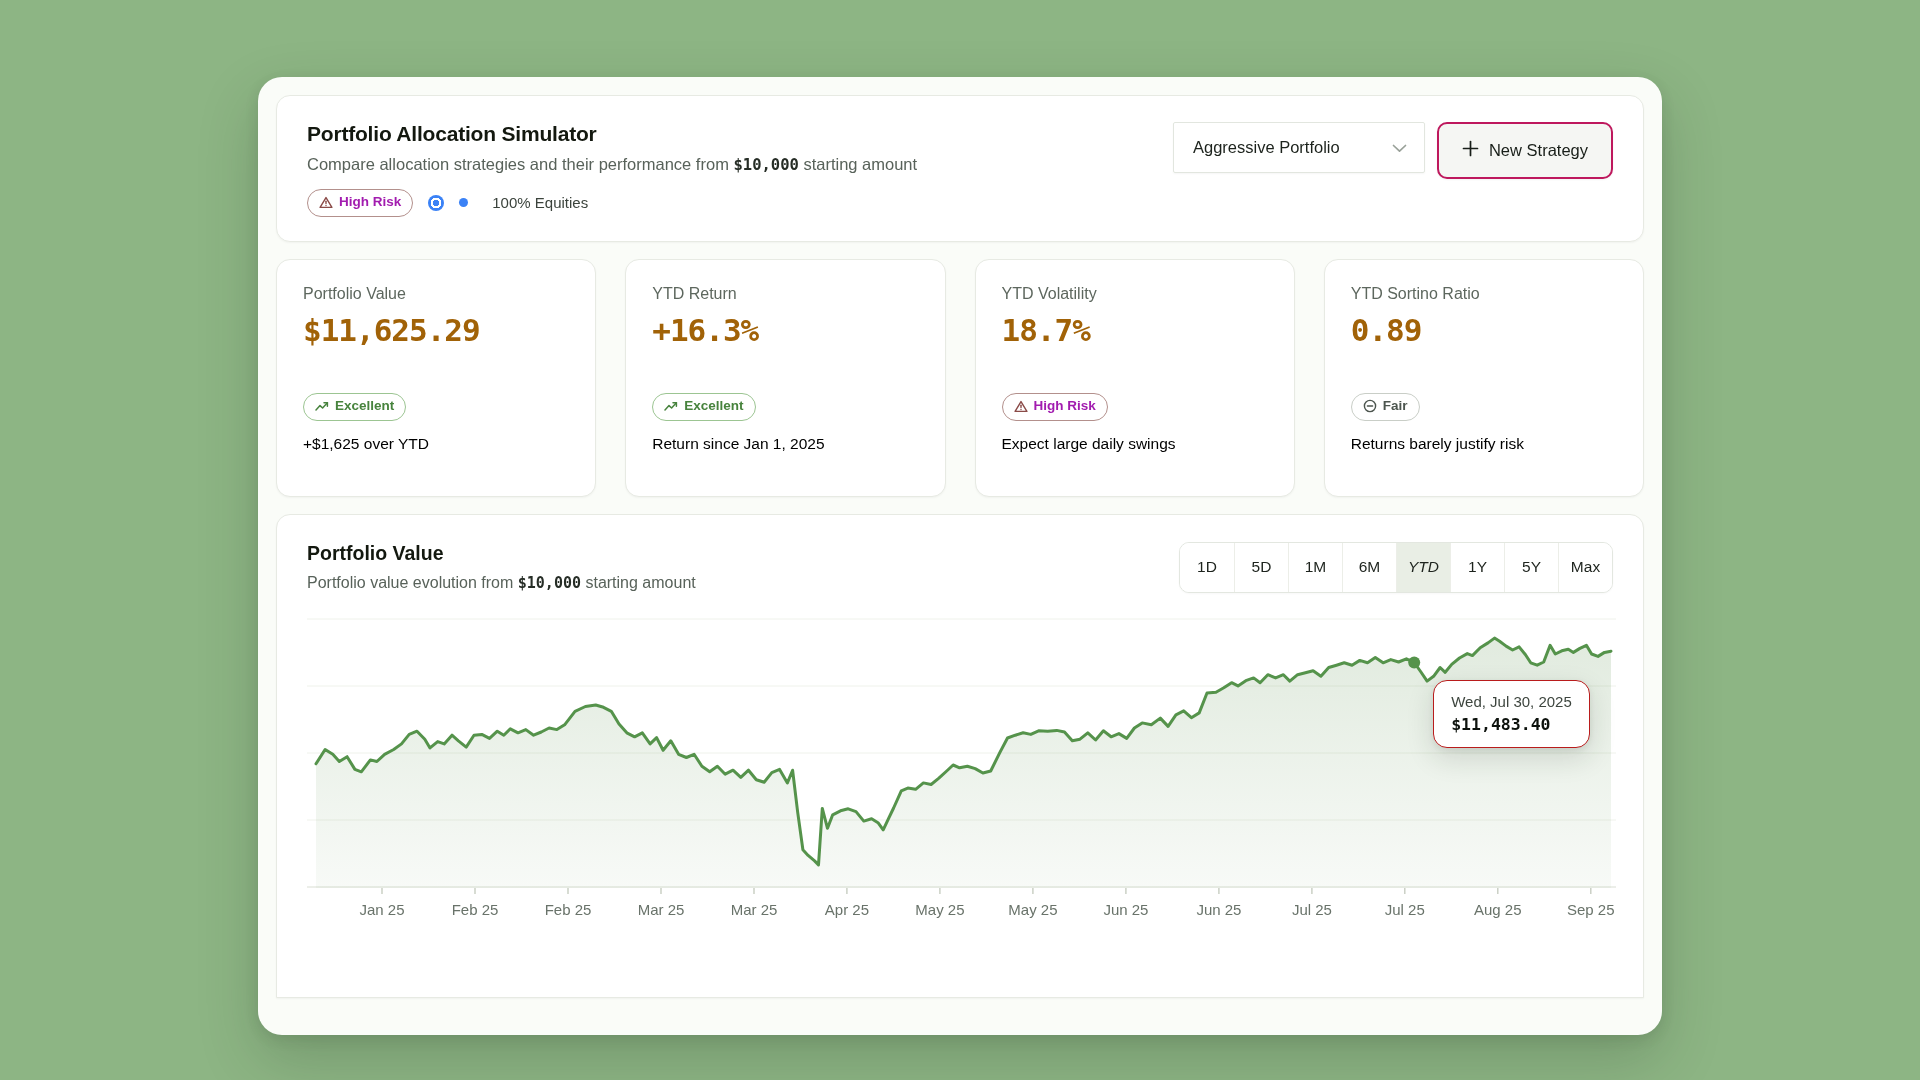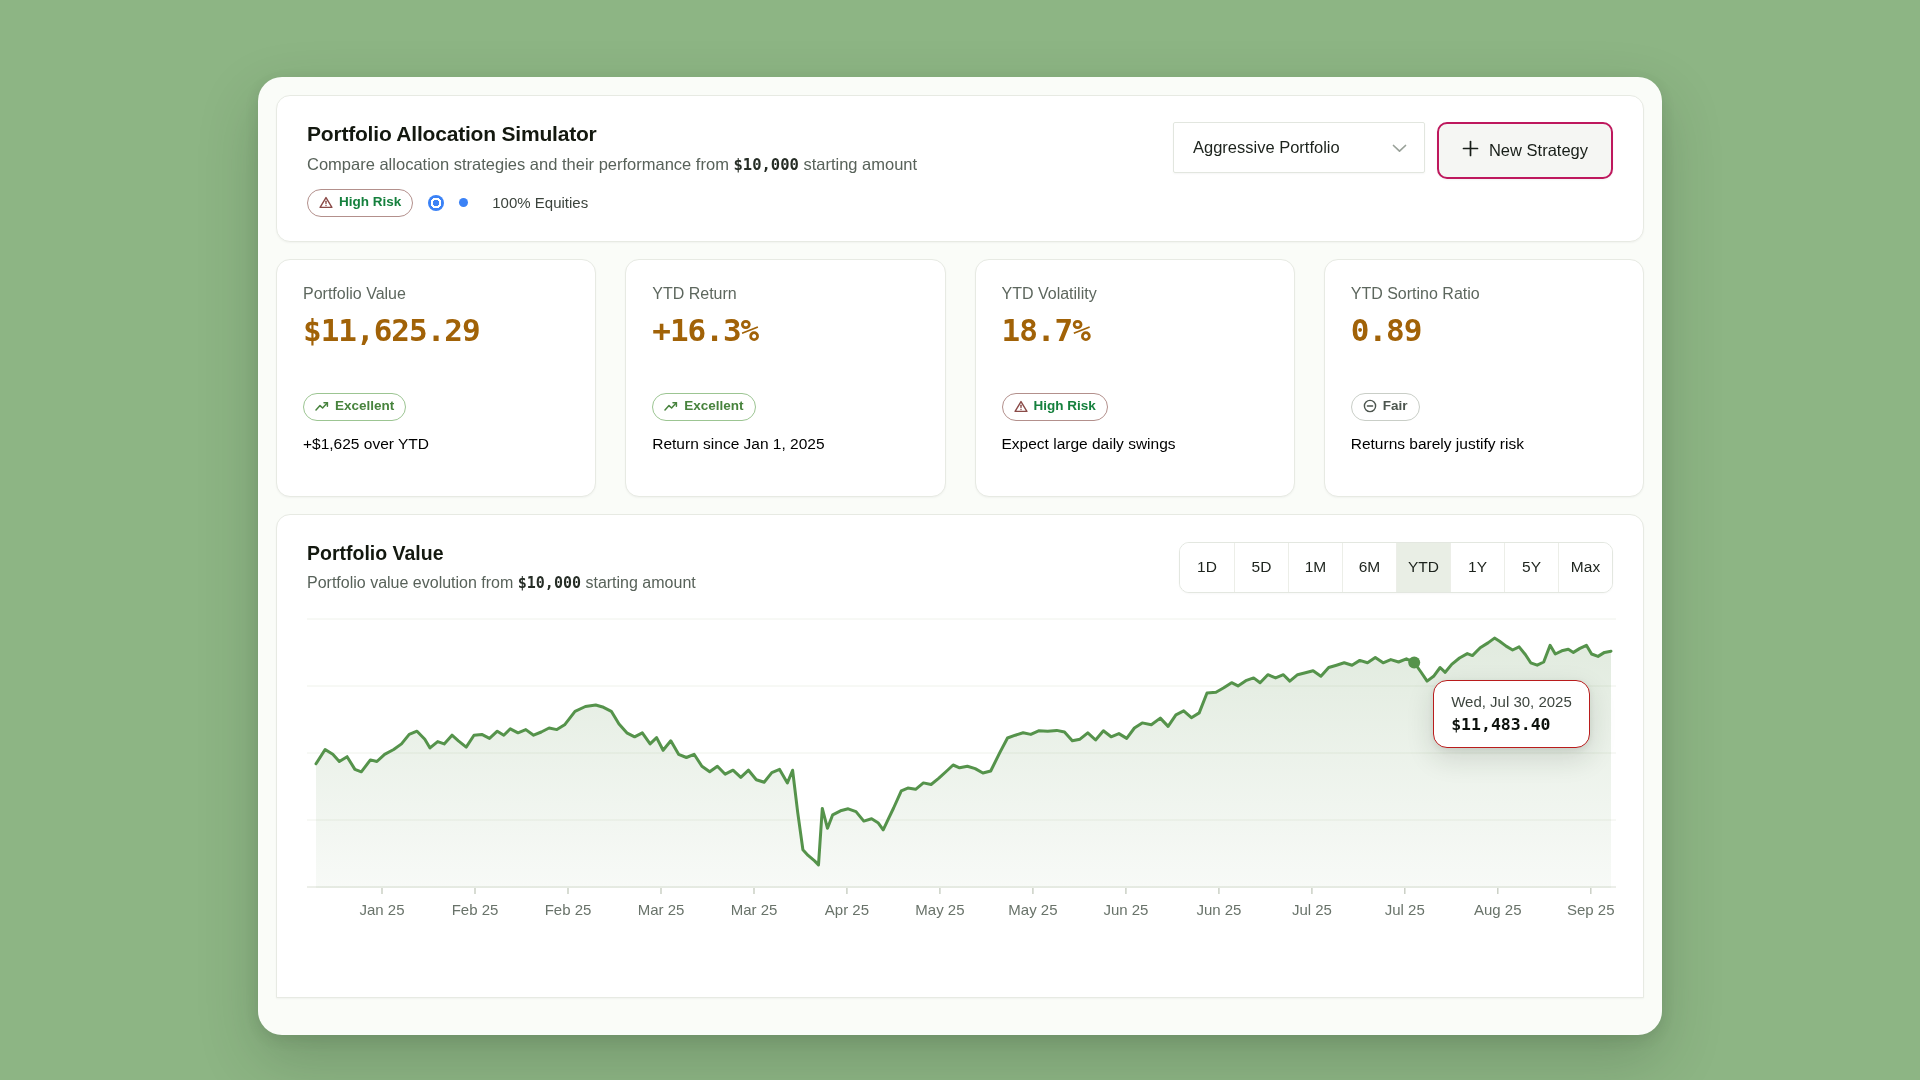--- a/index.html
+++ b/index.html
@@ -33,21 +33,21 @@
   .page-subtitle{ margin-top:9px; font-size:16.5px; color:#58625a; }
   .page-subtitle .amt{ font-size:15.5px; font-weight:700; color:#262d26; }
   .badge-row{ margin-top:15px; display:flex; align-items:center; gap:15px; }
 
   .pill{
     display:inline-flex; align-items:center; gap:6px;
     border-radius:999px; padding:4px 11px 5px;
     font-size:13.5px; font-weight:600; background:#fff; border:1px solid transparent;
     line-height:1.25;
   }
-  .pill-risk{ color:#15803d; border-color:#b3908c; }
+  .pill-risk{ color:#a21caf; border-color:#b3908c; }
   .pill-good{ color:#47833d; border-color:#9cc592; }
   .pill-fair{ color:#4c554e; border-color:#c9cec7; }
   .pill svg{ display:block; }
 
   .donut{
     width:16px; height:16px; border-radius:50%;
     background:radial-gradient(circle at 50% 50%, #3b82f6 0 3.2px, #ffffff 3.4px 5.2px, #3b82f6 5.4px 8px);
   }
   .equities{ display:flex; align-items:center; gap:24px; font-size:15px; color:#3b433c; }
   .blue-dot{ width:9px; height:9px; border-radius:50%; background:#3b82f6; }
@@ -85,21 +85,21 @@
 
   .range-group{
     display:flex; border:1px solid #e3e7e0; border-radius:10px; overflow:hidden;
     background:#fff; box-shadow:0 1px 2px rgba(20,30,20,.03);
   }
   .range-btn{
     width:54px; height:49px; background:#fff; border:none; border-left:1px solid #eceee8;
     font-family:"Liberation Sans", sans-serif; font-size:15.5px; font-weight:500; color:#1d231d; cursor:pointer;
   }
   .range-btn:first-child{ border-left:none; }
-  .range-btn.active{ background:#e9eee5; }
+  .range-btn.active{ background:#e9eee5;font-style:italic; }
 
   .chart-area{ position:relative; margin-top:10px; }
   .tooltip{
     position:absolute; background:#fff; border:1px solid #b91c1c;
     border-radius:14px; padding:12px 17px 13px;
     box-shadow:0 10px 28px rgba(25,40,25,.14), 0 2px 6px rgba(25,40,25,.08);
     white-space:nowrap;
   }
   .tooltip-date{ font-size:15px; color:#3d453e; }
   .tooltip-value{ margin-top:5px; font-size:16.5px; font-weight:700; color:#0d120d; }

